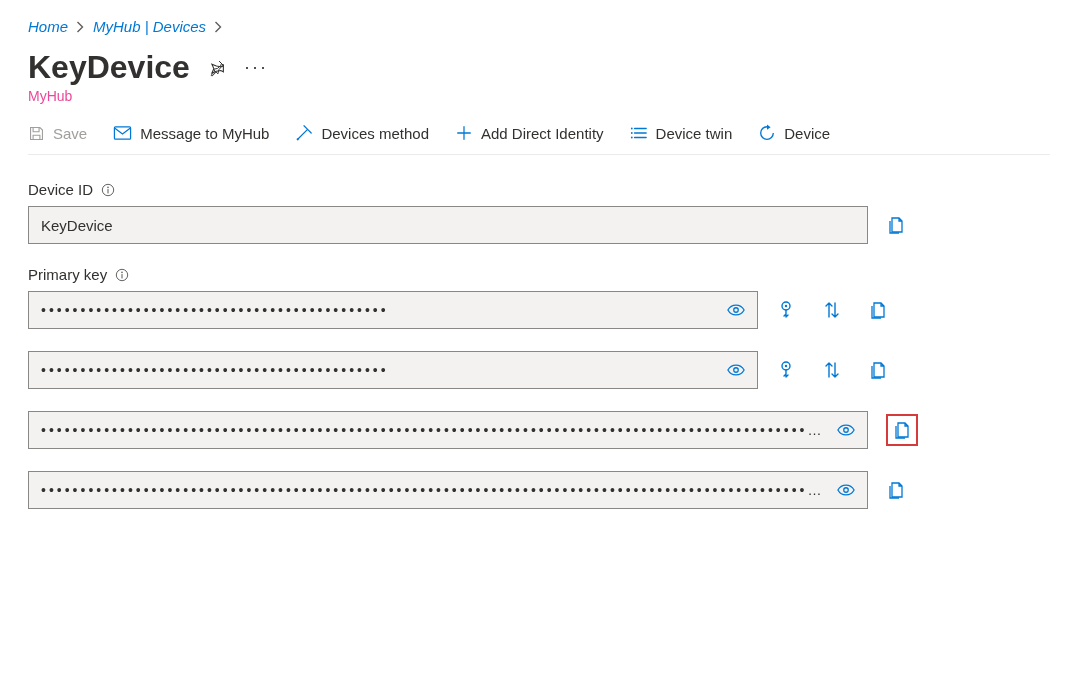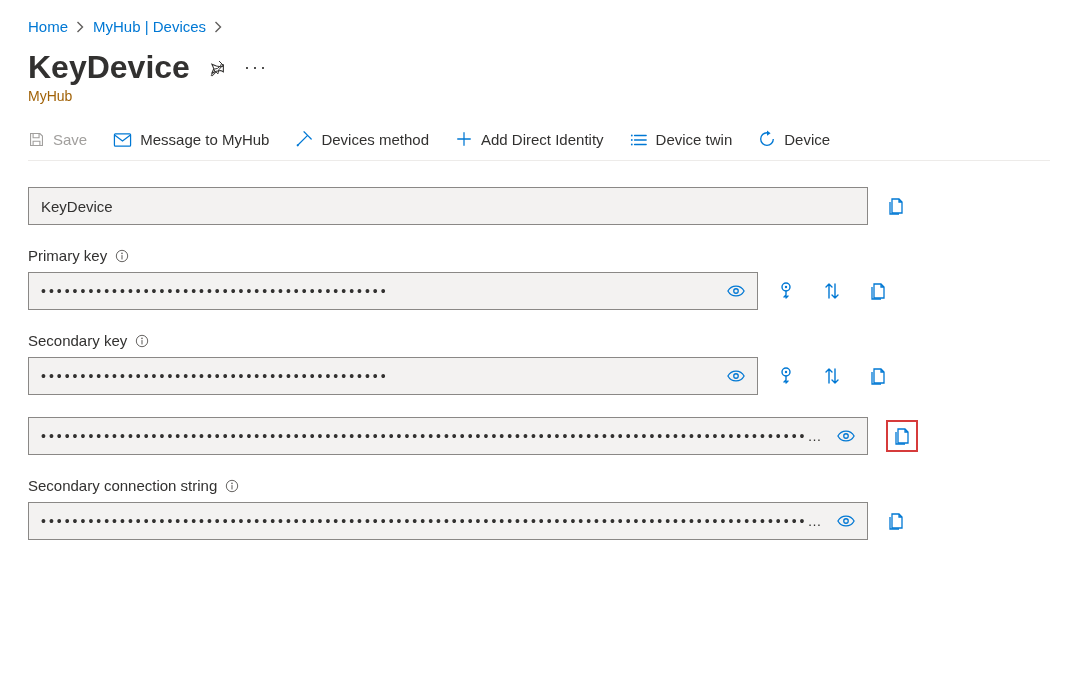--- a/index.html
+++ b/index.html
@@ -14,46 +14,47 @@
   .breadcrumb {
     display: flex;
     align-items: center;
     gap: 8px;
     font-size: 15px;
     margin-bottom: 14px;
   }
   .breadcrumb a {
     color: #0078d4;
     text-decoration: none;
+    font-style: italic;
   }
   .breadcrumb .sep {
     color: #605e5c;
     font-size: 13px;
   }
   .title-row {
     display: flex;
     align-items: center;
     gap: 18px;
   }
   .page-title {
     font-size: 32px;
     font-weight: 600;
     margin: 0;
     color: #323130;
   }
   .pin-icon, .more-icon { color: #323130; cursor: pointer; }
   .subtitle {
     font-size: 14px;
-    color: #a16207;
+    color: #ec4899;
     margin-top: 2px;
-    margin-bottom: 18px;
+    margin-bottom: 12px;
   }
   .toolbar {
     display: flex;
-    align-items: flex-end;
+    align-items: center;
     gap: 26px;
     padding: 8px 0 12px 0;
     border-bottom: 1px solid #edebe9;
     margin-bottom: 26px;
   }
   .tb-btn {
     display: inline-flex;
     align-items: center;
     gap: 8px;
     font-size: 15px;
@@ -223,20 +224,30 @@
       <svg width="18" height="18" viewBox="0 0 20 20">
           <path d="M10 3a7 7 0 1 0 7 7" fill="none" stroke="currentColor" stroke-width="1.5"></path>
           <path d="M10 0v6l4-3z" fill="currentColor" transform="translate(0,0.5)"></path>
         </svg>
     </span>
     <span>Device</span>
   </button>
 </div>
 
 <div class="field">
+  <div class="field-label">
+    <span>Device ID</span>
+    <span class="info-icon">
+      <svg width="14" height="14" viewBox="0 0 16 16">
+          <circle cx="8" cy="8" r="6.5" fill="none" stroke="currentColor" stroke-width="1.1"></circle>
+          <circle cx="8" cy="5" r="0.9" fill="currentColor"></circle>
+          <path d="M8 7.5v4" stroke="currentColor" stroke-width="1.2" stroke-linecap="round"></path>
+        </svg>
+    </span>
+  </div>
   <div class="field-row">
     <div class="field-input">
       <span class="value">KeyDevice</span>
     </div>
     <span class="action-ic">
       <svg width="18" height="20" viewBox="0 0 18 20">
           <path d="M5 3h7l3 3v11H5V3zm7 0v3h3" fill="none" stroke="currentColor" stroke-width="1.3"></path>
           <path d="M3 6v12h9" fill="none" stroke="currentColor" stroke-width="1.3"></path>
         </svg>
     </span>
@@ -281,30 +292,20 @@
         <svg width="18" height="20" viewBox="0 0 18 20">
             <path d="M5 3h7l3 3v11H5V3zm7 0v3h3" fill="none" stroke="currentColor" stroke-width="1.3"></path>
             <path d="M3 6v12h9" fill="none" stroke="currentColor" stroke-width="1.3"></path>
           </svg>
       </span>
     </div>
   </div>
 </div>
 
 <div class="field">
-  <div class="field-label">
-    <span>Secondary key</span>
-    <span class="info-icon">
-      <svg width="14" height="14" viewBox="0 0 16 16">
-          <circle cx="8" cy="8" r="6.5" fill="none" stroke="currentColor" stroke-width="1.1"></circle>
-          <circle cx="8" cy="5" r="0.9" fill="currentColor"></circle>
-          <path d="M8 7.5v4" stroke="currentColor" stroke-width="1.2" stroke-linecap="round"></path>
-        </svg>
-    </span>
-  </div>
   <div class="field-row">
     <div class="field-input" style="flex:0 0 730px;">
       <span class="value masked">••••••••••••••••••••••••••••••••••••••••••••</span>
       <span class="eye">
         <svg width="18" height="14" viewBox="0 0 20 14">
             <path d="M1 7s3-5.5 9-5.5S19 7 19 7s-3 5.5-9 5.5S1 7 1 7z" fill="none" stroke="currentColor" stroke-width="1.4"></path>
             <circle cx="10" cy="7" r="2.5" fill="none" stroke="currentColor" stroke-width="1.4"></circle>
           </svg>
       </span>
     </div>
@@ -347,30 +348,20 @@
         <svg width="18" height="20" viewBox="0 0 18 20">
             <path d="M5 3h7l3 3v11H5V3zm7 0v3h3" fill="none" stroke="currentColor" stroke-width="1.3"></path>
             <path d="M3 6v12h9" fill="none" stroke="currentColor" stroke-width="1.3"></path>
           </svg>
       </span>
     </span>
   </div>
 </div>
 
 <div class="field">
-  <div class="field-label">
-    <span>Secondary connection string</span>
-    <span class="info-icon">
-      <svg width="14" height="14" viewBox="0 0 16 16">
-          <circle cx="8" cy="8" r="6.5" fill="none" stroke="currentColor" stroke-width="1.1"></circle>
-          <circle cx="8" cy="5" r="0.9" fill="currentColor"></circle>
-          <path d="M8 7.5v4" stroke="currentColor" stroke-width="1.2" stroke-linecap="round"></path>
-        </svg>
-    </span>
-  </div>
   <div class="field-row">
     <div class="field-input">
       <span class="value masked">••••••••••••••••••••••••••••••••••••••••••••••••••••••••••••••••••••••••••••••••••••••••••••••••••…</span>
       <span class="eye">
         <svg width="18" height="14" viewBox="0 0 20 14">
             <path d="M1 7s3-5.5 9-5.5S19 7 19 7s-3 5.5-9 5.5S1 7 1 7z" fill="none" stroke="currentColor" stroke-width="1.4"></path>
             <circle cx="10" cy="7" r="2.5" fill="none" stroke="currentColor" stroke-width="1.4"></circle>
           </svg>
       </span>
     </div>

